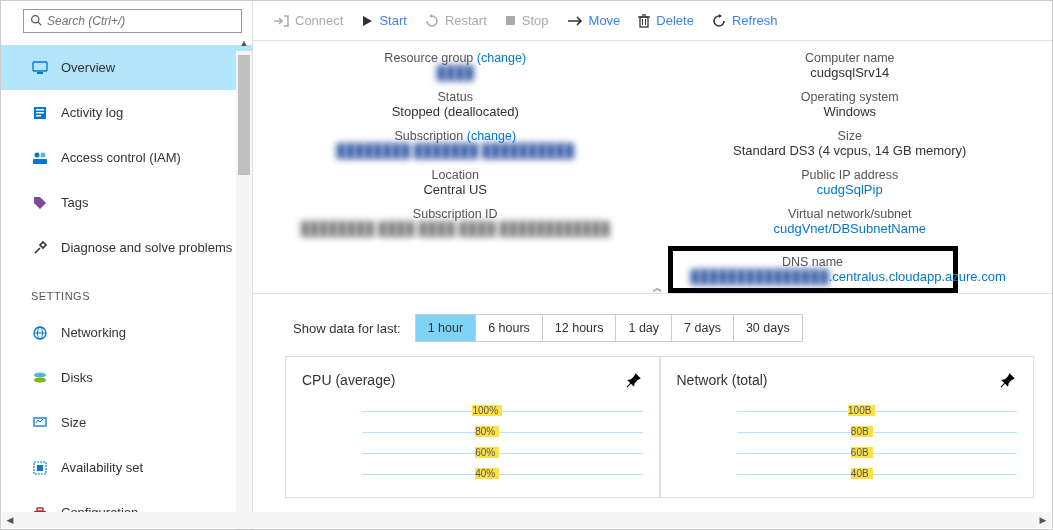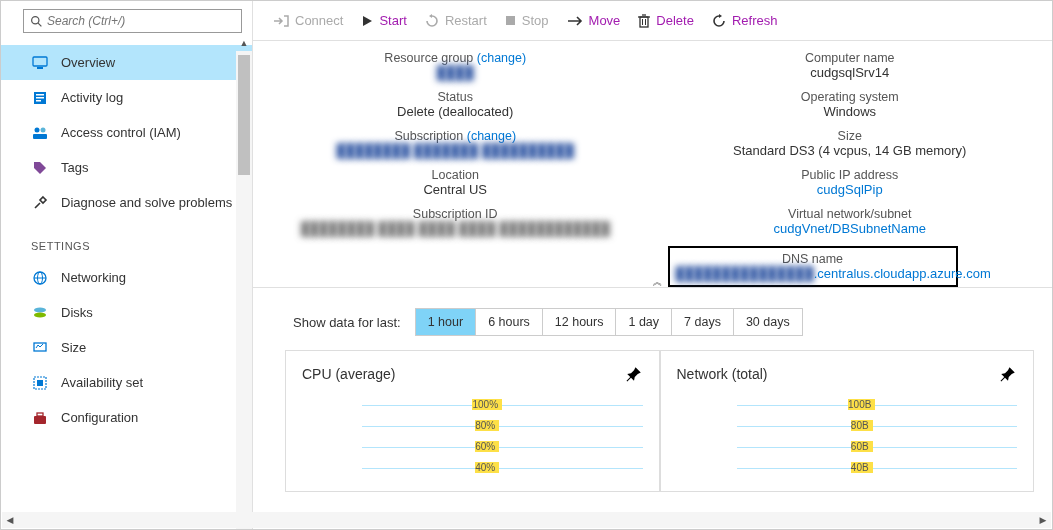--- a/index.html
+++ b/index.html
@@ -2,47 +2,47 @@
 <html><head>
 <meta charset="utf-8">
 <style>
 * { box-sizing: border-box; margin: 0; padding: 0; }
 body { font-family: "Segoe UI", Arial, sans-serif; font-size: 13px; color: #333; background: #fff; overflow: hidden; }
 .app { display: flex; width: 1053px; height: 530px; border: 1px solid #ccc; position: relative; }
 
 
 .sidebar { width: 252px; flex: 0 0 252px; border-right: 1px solid #e0e0e0; padding: 8px 0 0 0; overflow: hidden; position: relative; }
 .search-wrap { margin: 0 10px 12px 22px; }
-.search-box { display: flex; align-items: flex-end; border: 1px solid #999; padding: 4px 6px; height: 24px; }
+.search-box { display: flex; align-items: flex-start; border: 1px solid #999; padding: 4px 6px; height: 24px; }
 .search-box input { border: none; outline: none; font-style: italic; color: #666; font-size: 12px; width: 100%; margin-left: 4px; }
 .nav-list { list-style: none; }
-.nav-item { display: flex; align-items: center; height: 35px; padding-left: 30px; cursor: pointer; }
+.nav-item { display: flex; align-items: center; height: 45px; padding-left: 30px; cursor: pointer; }
 .nav-item.selected { background: #b3e5fc; }
 .nav-icon { width: 18px; height: 18px; margin-right: 12px; display: inline-flex; align-items: center; justify-content: center; }
 .section-header { padding: 20px 0 8px 30px; color: #555; font-size: 11px; letter-spacing: 0.5px; }
 .sidebar-scrollbar { position: absolute; right: 0; top: 50px; bottom: 0; width: 16px; background: #f5f5f5; }
 .sidebar-thumb { position: absolute; right: 2px; top: 4px; width: 12px; height: 120px; background: #c0c0c0; }
 .sidebar-arrow { position: absolute; right: 0; width: 16px; height: 16px; display: flex; align-items: center; justify-content: center; color: #555; font-size: 9px; }
 
 
 .main { flex: 1; display: flex; flex-direction: column; overflow: hidden; text-align: center; }
 .toolbar { display: flex; align-items: center; height: 40px; border-bottom: 1px solid #e0e0e0; padding-left: 20px; gap: 18px; }
-.tb-btn { display: inline-flex; align-items: center; gap: 6px; color: #a21caf; cursor: pointer; font-size: 13px; }
+.tb-btn { display: inline-flex; align-items: center; gap: 6px; color: #3b82f6; cursor: pointer; font-size: 13px; }
 .tb-btn.disabled { color: #aaa; cursor: default; }
 
 
 .props { display: flex; padding: 10px 20px 0 20px; gap: 30px; border-bottom: 1px solid #e0e0e0; position: relative; }
 .props-col { flex: 1; }
 .prop { margin-bottom: 10px; }
 .prop-label { color: #555; font-size: 12.5px; }
 .prop-value { font-size: 13px; }
 .link { color: #0078d4; cursor: pointer; }
 .blur { color: transparent; text-shadow: 0 0 6px rgba(40,80,160,0.9); user-select: none; }
 .blur-gray { color: transparent; text-shadow: 0 0 6px rgba(100,100,100,0.8); user-select: none; }
-.highlight-box { border: 2px solid #000000; padding: 4px 6px; margin-top: 6px; width: 290px; }
+.highlight-box { border: 5px solid #000000; padding: 4px 18px; margin-top: 6px; width: 290px; }
 .collapse-caret { position: absolute; left: 50%; bottom: -2px; font-size: 10px; color: #666; }
 
 
 .filter-row { display: flex; align-items: center; padding: 20px 0 14px 40px; }
 .filter-label { margin-right: 14px; }
 .seg { display: flex; border: 1px solid #ccc; }
 .seg-btn { padding: 6px 12px; border-right: 1px solid #ccc; cursor: pointer; font-size: 12.5px; }
 .seg-btn:last-child { border-right: none; }
 .seg-btn.active { background: #7fd3f7; }
 
@@ -254,21 +254,21 @@
     </div>
 
     <div class="props">
       <div class="props-col">
         <div class="prop">
           <div class="prop-label"><span>Resource group</span> <span class="link">(change)</span></div>
           <div class="prop-value"><span class="blur link">████</span></div>
         </div>
         <div class="prop">
           <div class="prop-label">Status</div>
-          <div class="prop-value">Delete (deallocated)</div>
+          <div class="prop-value">Stopped (deallocated)</div>
         </div>
         <div class="prop">
           <div class="prop-label"><span>Subscription</span> <span class="link">(change)</span></div>
           <div class="prop-value"><span class="blur link">████████ ███████ ██████████</span></div>
         </div>
         <div class="prop">
           <div class="prop-label">Location</div>
           <div class="prop-value">Central US</div>
         </div>
         <div class="prop">

